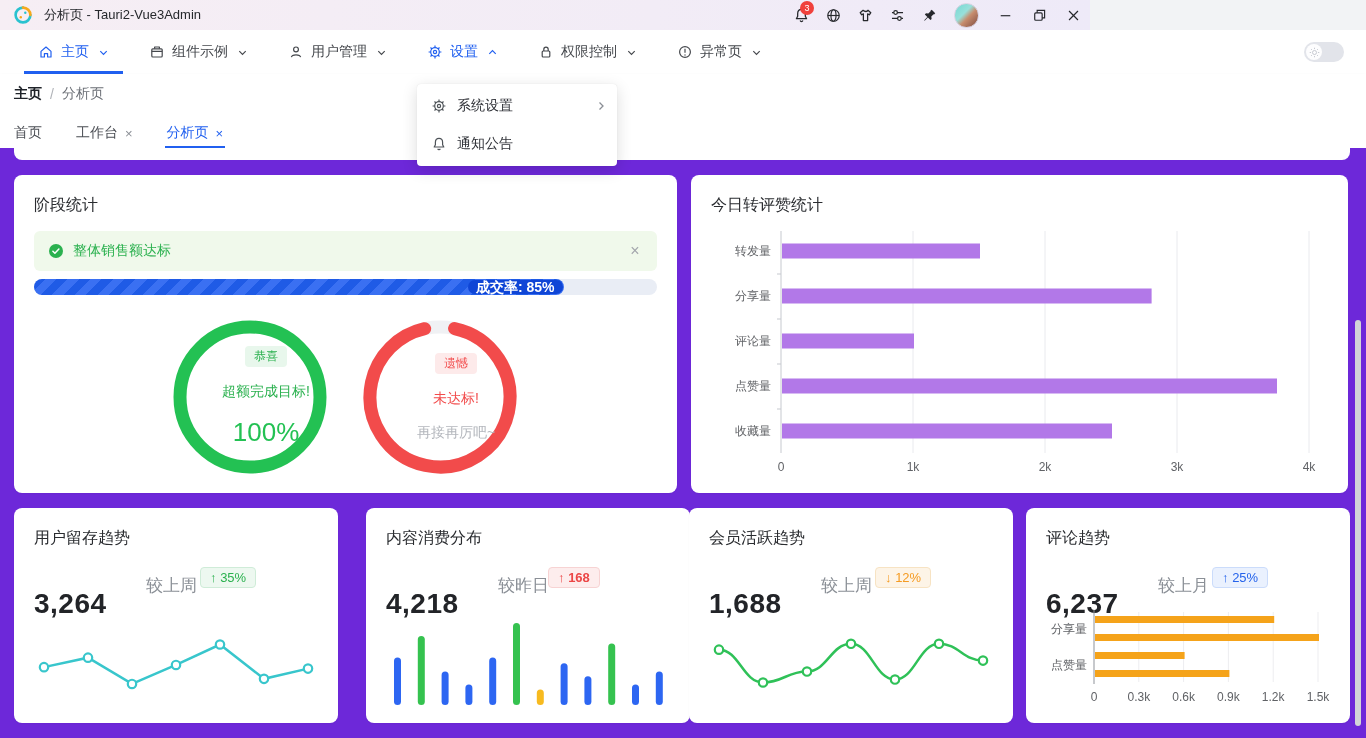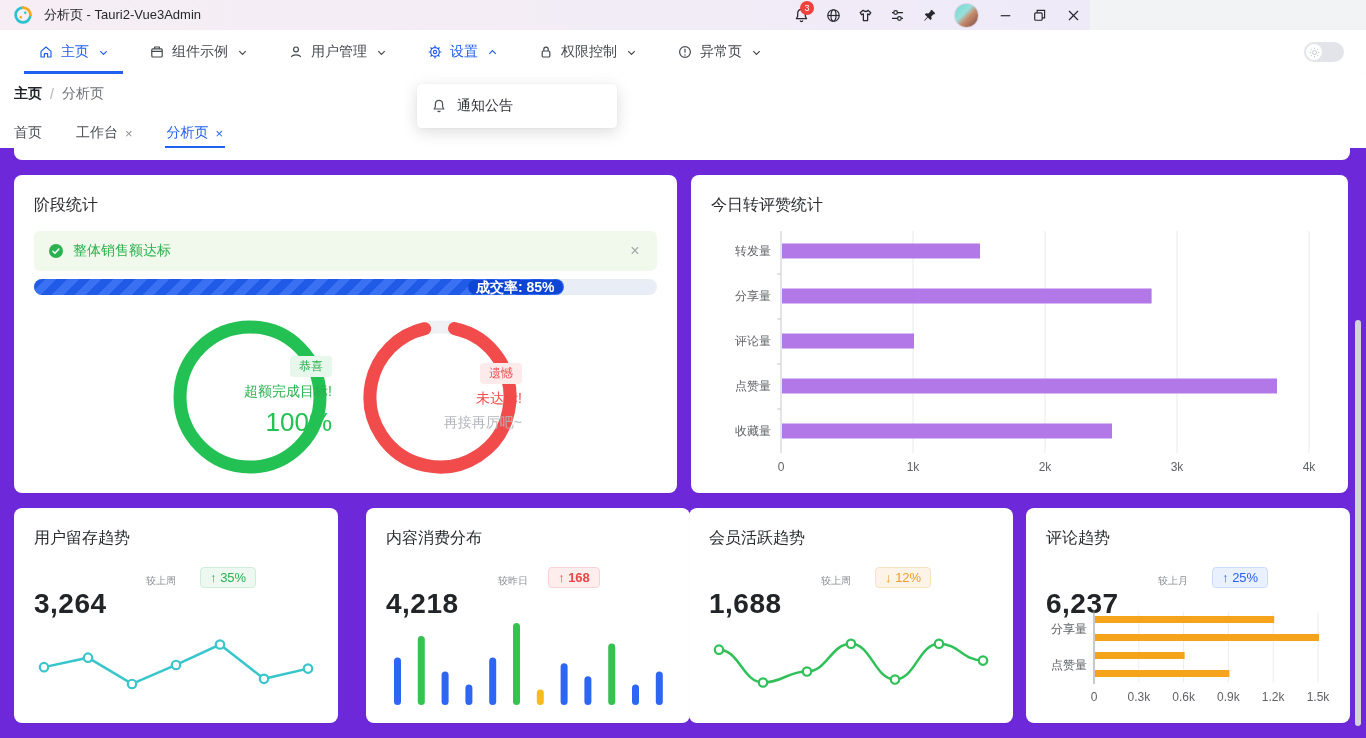--- a/index.html
+++ b/index.html
@@ -77,37 +77,37 @@
     line-height:20px; text-align:center; background:none; border:none; }
   .progress { position:absolute; left:20px; top:104px; width:623px; height:16px; background:#e9edf5; border-radius:8px; }
   .progress-fill { position:absolute; left:0; top:0; height:16px; border-radius:8px;
     background:repeating-linear-gradient(135deg,#1f5be6 0 8px,#3a70f2 8px 16px); }
   .progress-pill { position:absolute; right:1px; top:1px; height:14px; background:#0f45d6; border-radius:7px;
     color:#fff; font-size:14px; font-weight:bold; line-height:14px; padding:0 8px; white-space:nowrap; }
   .ring { position:absolute; width:164px; height:164px; top:140px; }
   #ring-green { left:154px; }
   #ring-red { left:344px; }
   .ring svg.rg { position:absolute; left:0; top:0; width:164px; height:164px; }
-  .ring-inner { position:absolute; left:0; top:0; width:164px; height:164px; display:flex; flex-direction:column;
-    align-items:flex-end; justify-content:center; gap:6px; }
+  .ring-inner { position:absolute; left:16px; top:0; width:164px; height:164px; display:flex; flex-direction:column;
+    align-items:center; justify-content:center; gap:16px; }
   .ring-badge { font-size:12px; padding:2px 9px; border-radius:4px; }
   .ring-badge.g { color:#2bb14f; background:#e8f7ec; }
   .ring-badge.r { color:#f24b4b; background:#fdeaea; }
   .ring-l1 { font-size:14px; }
   .ring-l1.g { color:#2bb14f; }
   .ring-l1.r { color:#f24b4b; }
   .ring-l2.big { font-size:26px; color:#23c153; font-weight:500; }
   .ring-l2.gray { font-size:14px; color:#b3b6bc; }
 
   
   .chart-box { position:absolute; }
   #chart-share-stats { left:20px; top:56px; width:617px; height:250px; }
   .mini-chart { left:20px; top:105px; width:284px; height:95px; }
   .stat-value { position:absolute; left:20px; top:52px; font-size:28px; font-weight:700; color:#222428; letter-spacing:0.5px;margin-top:28px; }
-  .stat-compare { position:absolute; left:132px; top:66px; font-size:10px; color:#8b9097; }
+  .stat-compare { position:absolute; left:132px; top:66px; font-size:17px; color:#8b9097; }
   .stat-badge { position:absolute; left:186px; top:59px; font-size:13px; padding:2px 9px; border-radius:4px; border:1px solid; }
   .stat-badge.green { color:#2bb14f; background:#edf8f0; border-color:#cfecd8; }
   .stat-badge.red { color:#ec4646; background:#fdeded; border-color:#f7d3d3;font-weight:bold; }
   .stat-badge.orange { color:#f59b22; background:#fdf4e7; border-color:#f7e3c3; }
   .stat-badge.blue { color:#2563eb; background:#eaf1fe; border-color:#cbdcfb; }
   #card-consumption .stat-badge { left:182px; }
   #card-comment .mini-chart { top:100px; height:102px; }
 
   
   .dropdown { position:absolute; left:417px; top:84px; width:200px; background:#fff; border-radius:4px;
@@ -428,20 +428,31 @@
             <text x="137.6" y="93" text-anchor="middle" font-size="12" fill="#606266" font-family="Liberation Sans, DejaVu Sans, sans-serif">0.6k</text>
             <text x="182.4" y="93" text-anchor="middle" font-size="12" fill="#606266" font-family="Liberation Sans, DejaVu Sans, sans-serif">0.9k</text>
             <text x="227.2" y="93" text-anchor="middle" font-size="12" fill="#606266" font-family="Liberation Sans, DejaVu Sans, sans-serif">1.2k</text>
             <text x="272" y="93" text-anchor="middle" font-size="12" fill="#606266" font-family="Liberation Sans, DejaVu Sans, sans-serif">1.5k</text>
           </svg></div>
     </div>
   </div>
 
   <div class="dropdown">
     <div class="dd-item">
+      <svg viewBox="0 0 16 16" fill="none" stroke="currentColor" stroke-width="1.2">
+          <circle cx="8" cy="8" r="4.3"></circle>
+          <circle cx="8" cy="8" r="1.6"></circle>
+          <path d="M8 1.6v2.1M8 12.3v2.1M1.6 8h2.1M12.3 8h2.1M3.5 3.5l1.5 1.5M11 11l1.5 1.5M12.5 3.5 11 5M5 11l-1.5 1.5"></path>
+        </svg>
+      <span>系统设置</span>
+      <svg class="dd-arrow" viewBox="0 0 12 12" fill="none" stroke="currentColor" stroke-width="1.3">
+          <path d="M4.5 2.5 8 6l-3.5 3.5"></path>
+        </svg>
+    </div>
+    <div class="dd-item">
       <svg viewBox="0 0 16 16" fill="none" stroke="currentColor" stroke-width="1.2" stroke-linejoin="round">
           <path d="M8 2.3c-2.3 0-3.6 1.7-3.6 4v2.4L3.2 11h9.6l-1.2-2.3V6.3c0-2.3-1.3-4-3.6-4z"></path>
           <path d="M6.7 12.8a1.4 1.4 0 0 0 2.6 0"></path>
         </svg>
       <span>通知公告</span>
     </div>
   </div>
 
   <div class="scroll-thumb"></div>
 </div>

